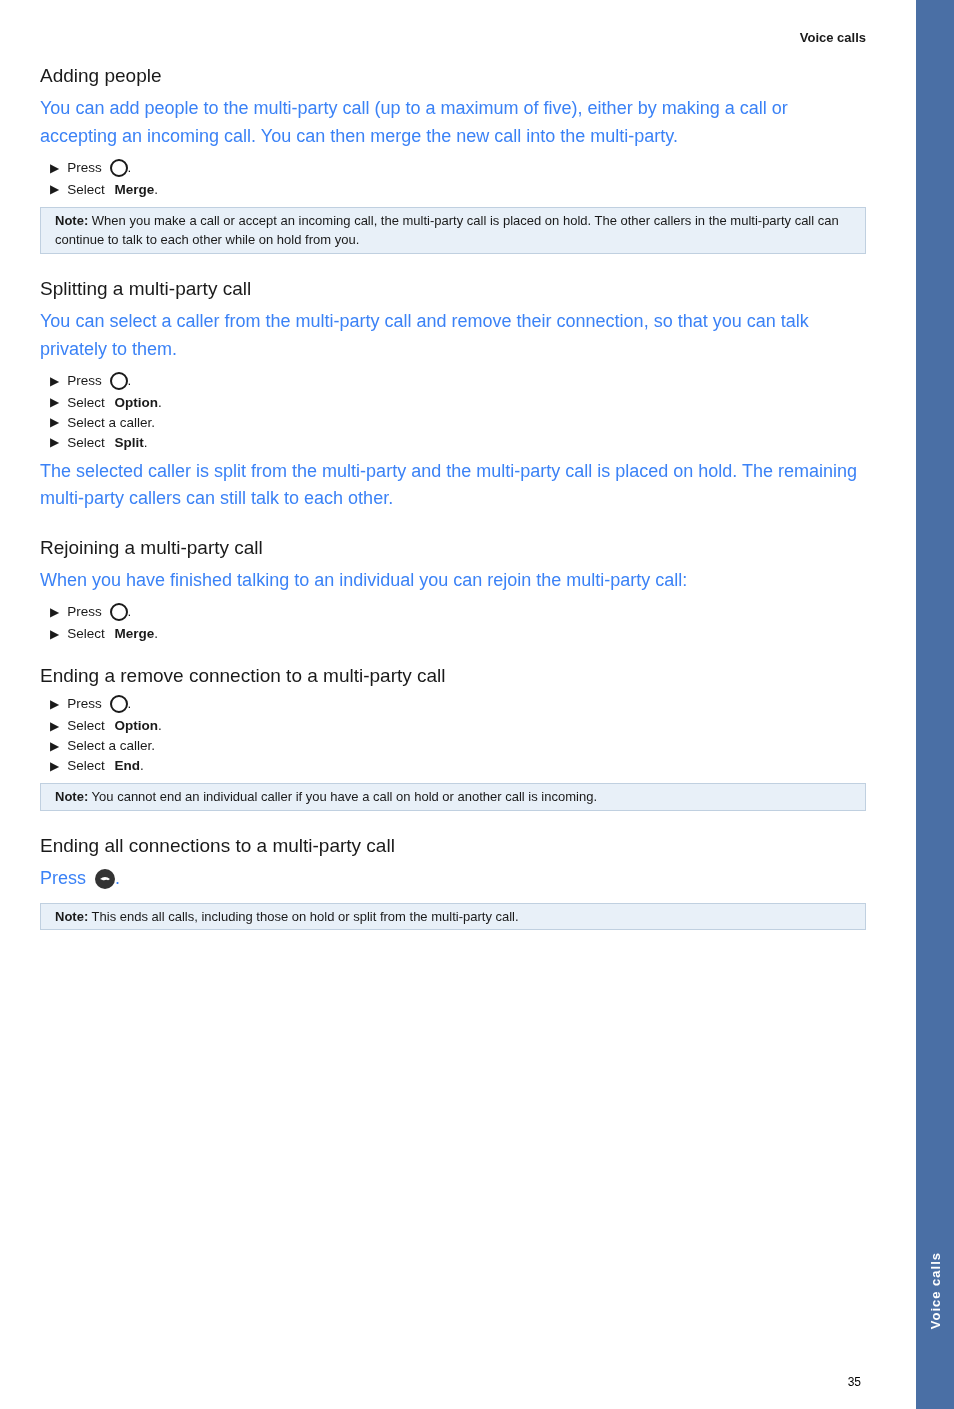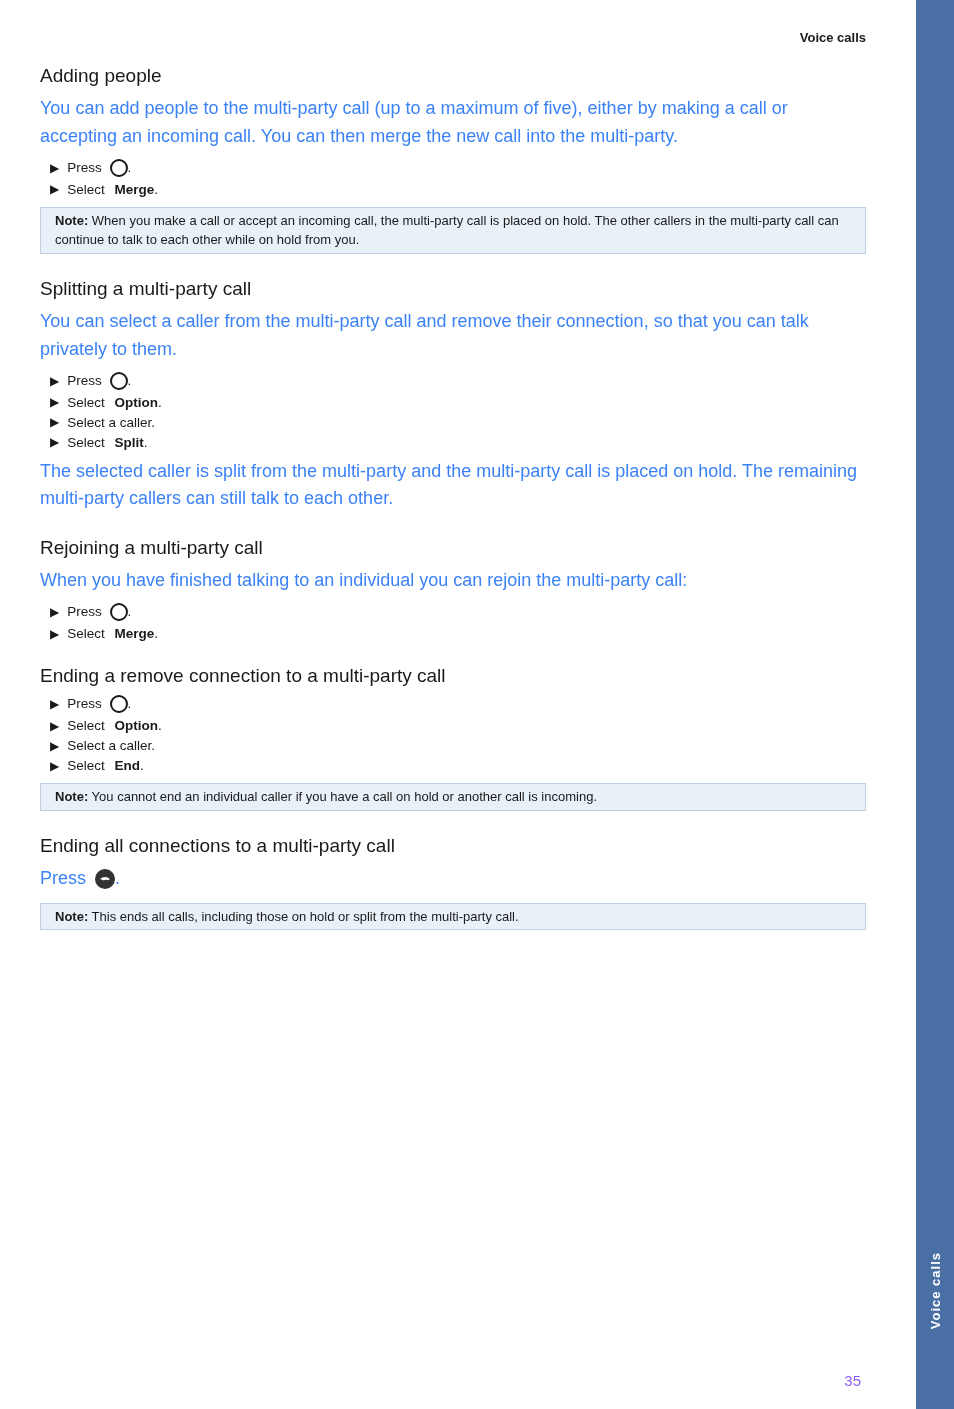--- a/index.html
+++ b/index.html
@@ -124,22 +124,22 @@
       font-size: 13px;
       line-height: 1.5;
     }
     .note-label {
       font-weight: bold;
     }
     .page-number {
       position: absolute;
       bottom: 20px;
       right: 55px;
-      font-size: 15px;
-      color: #8b5cf6;
+      font-size: 12px;
+      color: #000000;
     }
     b { font-weight: bold; margin-left: 6px; }
   </style>
 </head>
 <body>
 
 <div class="page-container">
   <div class="content-area">
 
     <div class="header-right">

